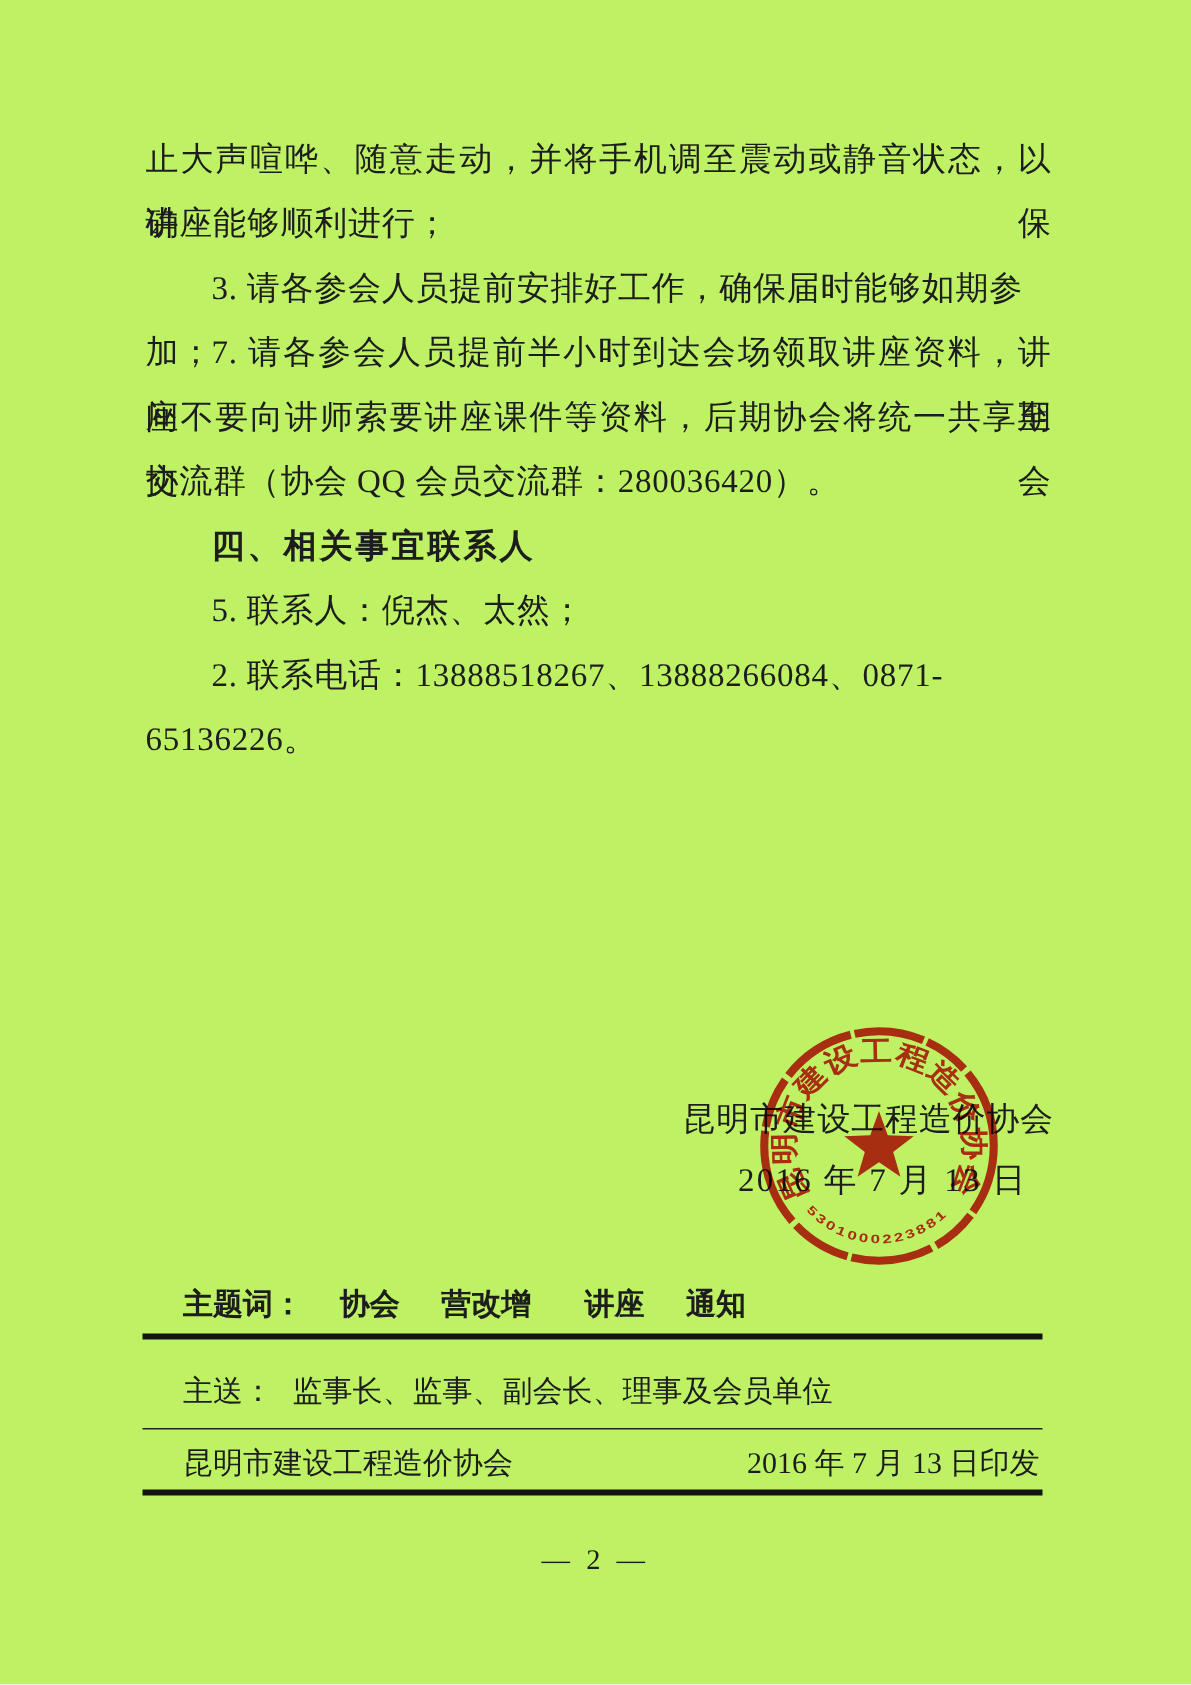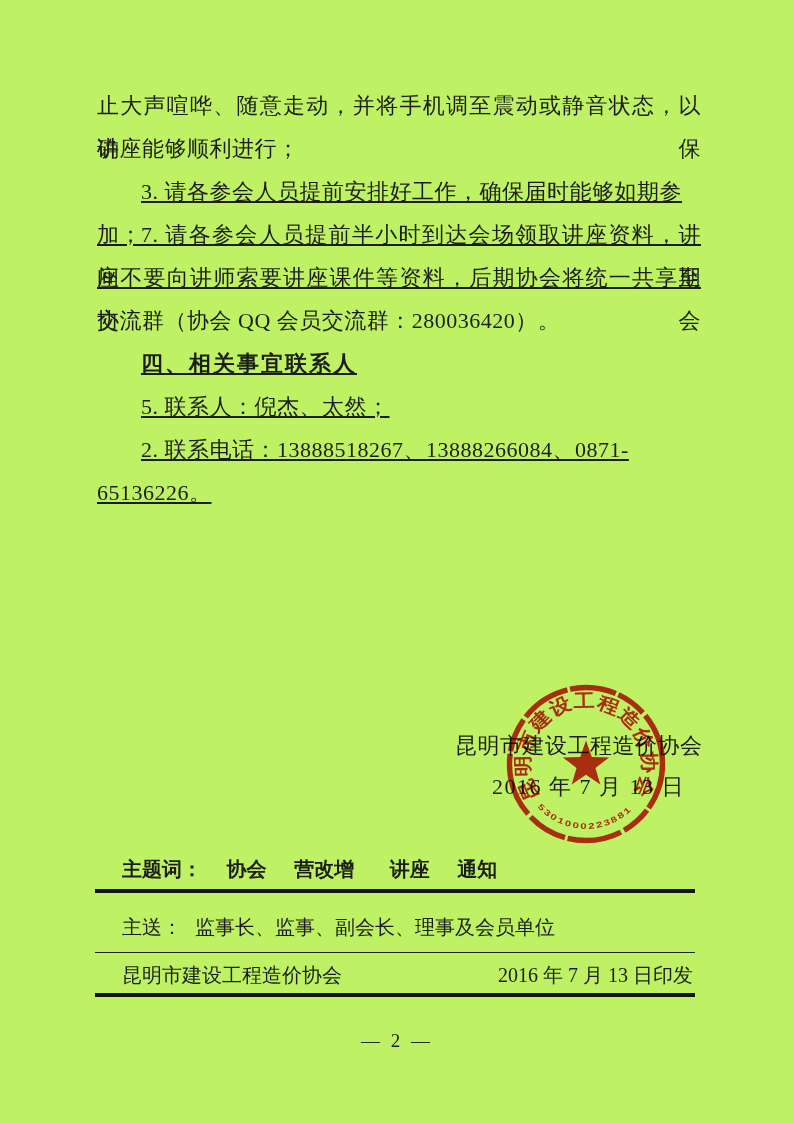--- a/index.html
+++ b/index.html
@@ -7,21 +7,21 @@
     position:relative; width:794px; height:1123px; background:#bef264;
     font-family:"Liberation Serif","DejaVu Serif",serif; color:#1d1d1d;
     overflow:hidden;
   }
   .body-text { position:absolute; left:97px; top:84px; width:604px; }
   .bline {
     font-size:22px; line-height:43px; height:43px;
     letter-spacing:0.5px; text-align:left;
   }
   .bline.fill { text-align:justify; text-align-last:justify; }
-  .bline.indent { text-indent:44px;text-decoration:underline; }
+  .bline.indent { text-indent:44px; }
   .bline.heading {
     font-family:"Liberation Sans","DejaVu Sans",sans-serif;
     font-weight:bold; letter-spacing:2px;
   }
   .closing-org {
     position:absolute; left:455px; top:731px; font-size:22px;
     letter-spacing:0.5px; z-index:1;
   }
   .closing-date {
     position:absolute; left:492px; top:772px; font-size:22px;

